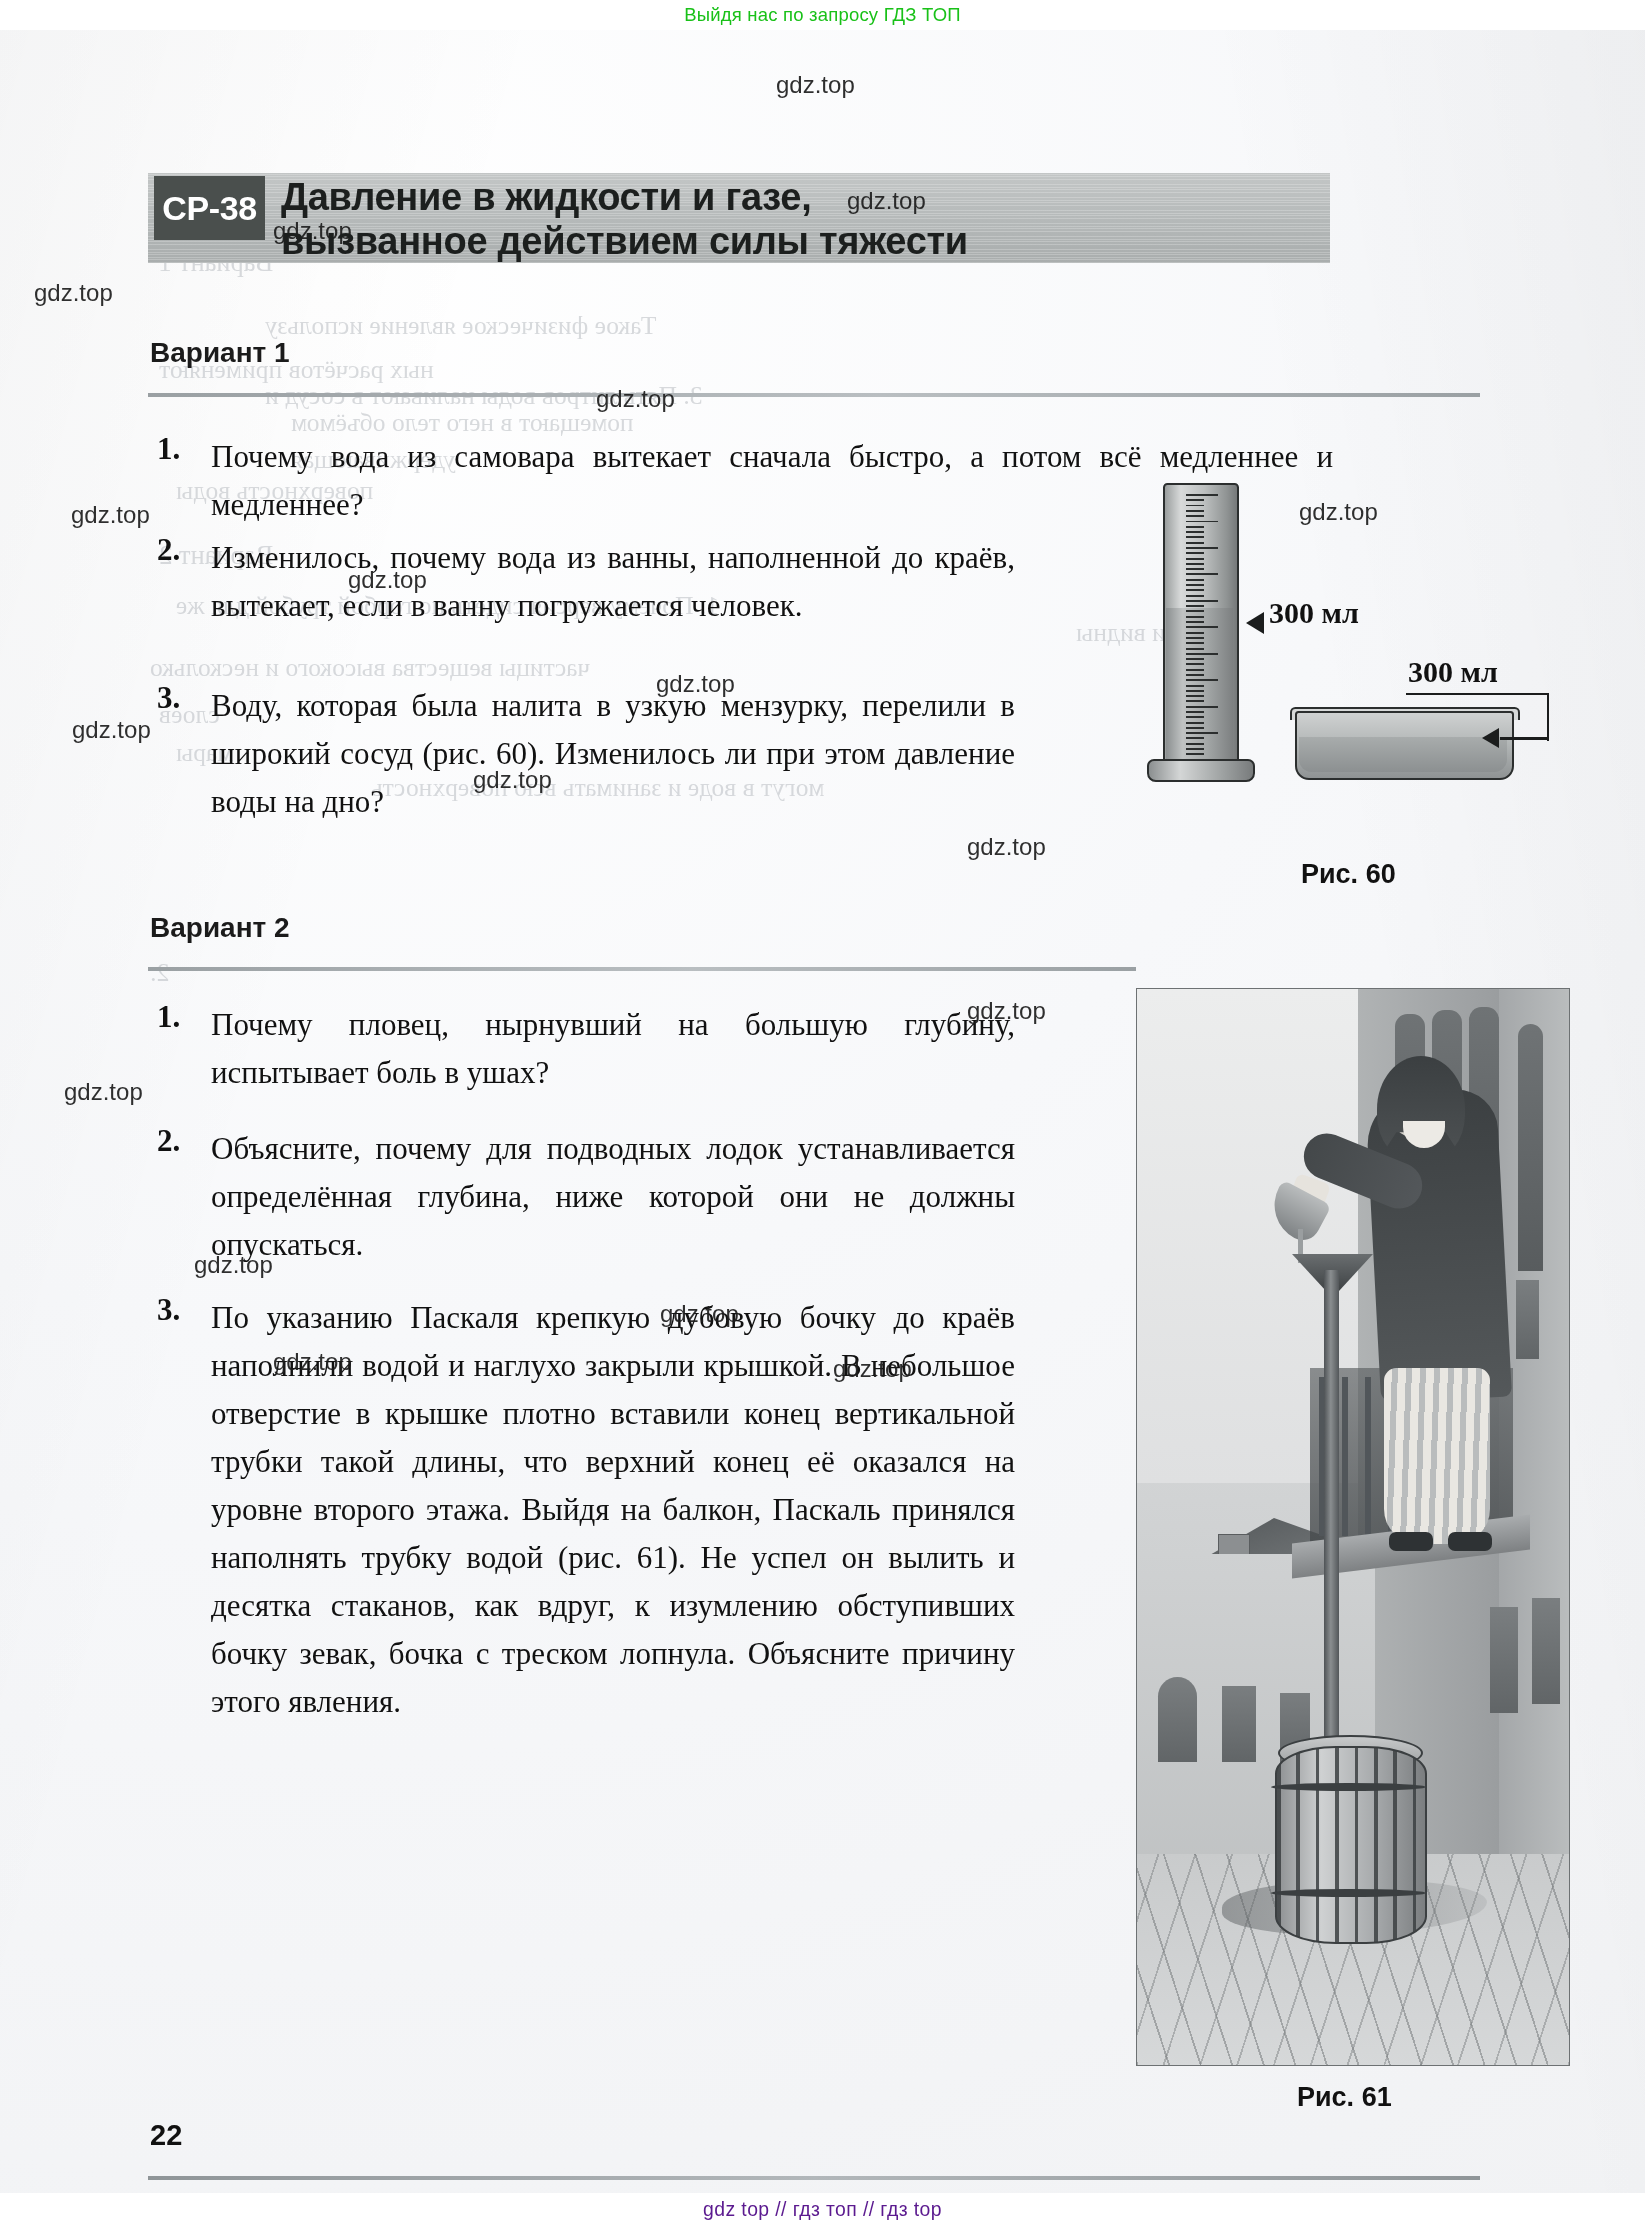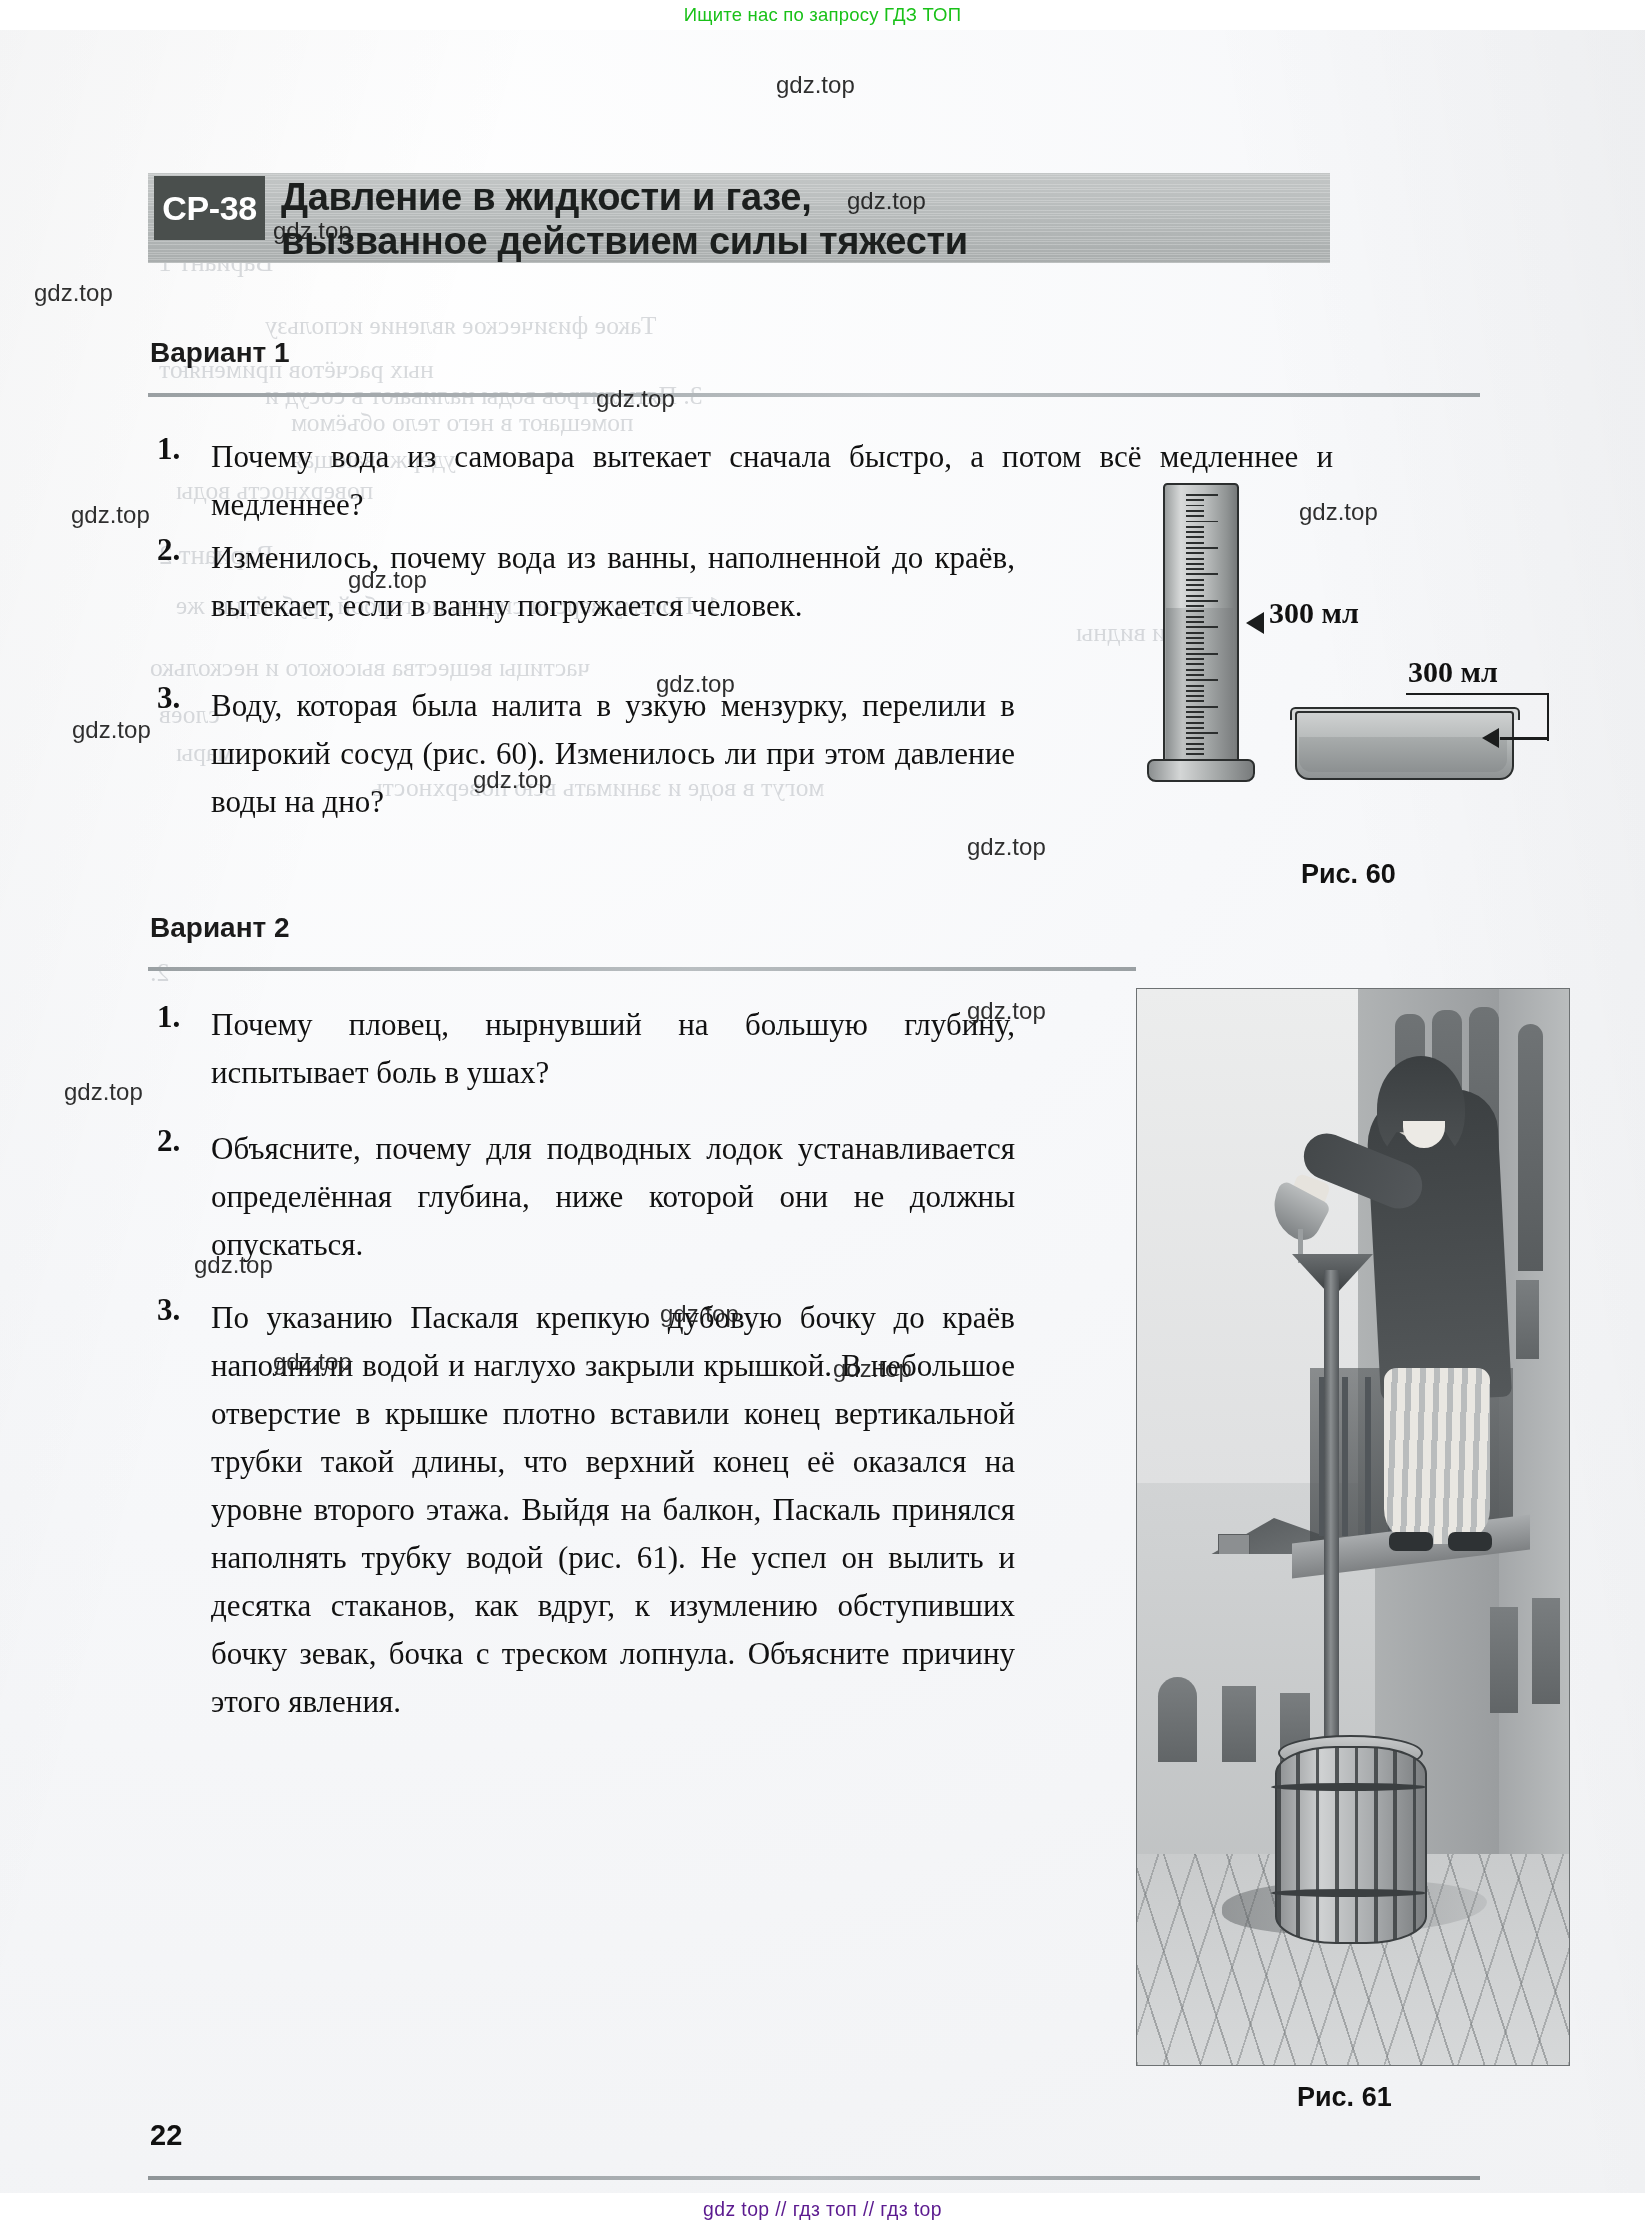--- a/index.html
+++ b/index.html
@@ -250,21 +250,21 @@
   .pageno{
     position:absolute;left:150px;top:2089px;
     font-family:"Liberation Sans", sans-serif;font-weight:bold;font-size:29px;color:#111;
   }
   .footrule{position:absolute;left:148px;top:2146px;width:1332px;height:4.4px;
     background:linear-gradient(90deg,#8f9598,#b2b7ba 50%,#8f9598);}
 </style>
 </head>
 <body>
 
-<div class="top-banner">Ищите нас по запросу ГДЗ ТОП</div>
+<div class="top-banner">Выйдя нас по запросу ГДЗ ТОП</div>
 
 <div class="page">
 
   <div id="ghost-layer">
       <div class="ghost" style="left: 159px; top: 217px; font-size: 26.5px;">Вариант 1</div>
       <div class="ghost" style="left: 1085px; top: 191px; font-size: 26.5px;">Вариант 1</div>
       <div class="ghost" style="left: 265px; top: 281px; font-size: 25.6px;">Такое физическое явление использу</div>
       <div class="ghost" style="left: 159px; top: 325px; font-size: 25.6px;">ных расчётов применяют</div>
       <div class="ghost" style="left: 265px; top: 351px; font-size: 25.6px;">3.  Пять литров воды наливают в сосуд и</div>
       <div class="ghost" style="left: 291px; top: 378px; font-size: 25.6px;">помещают в него тело объёмом</div>

